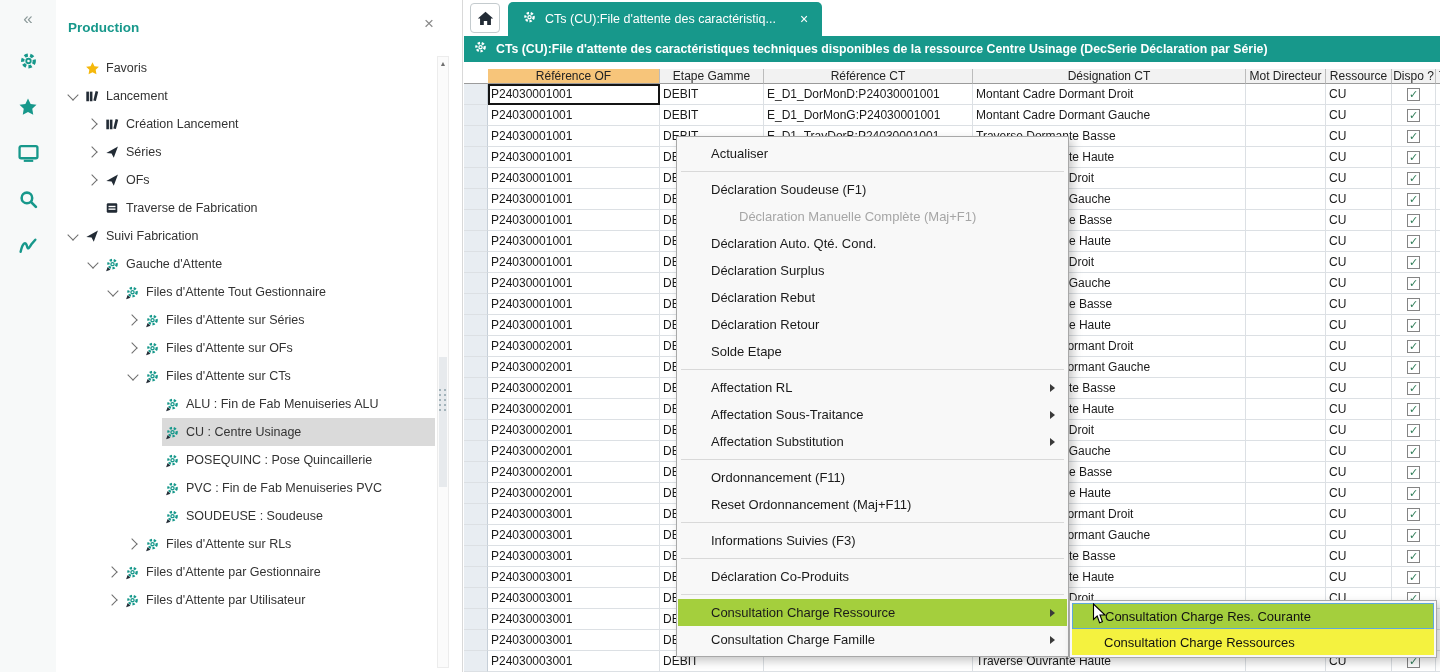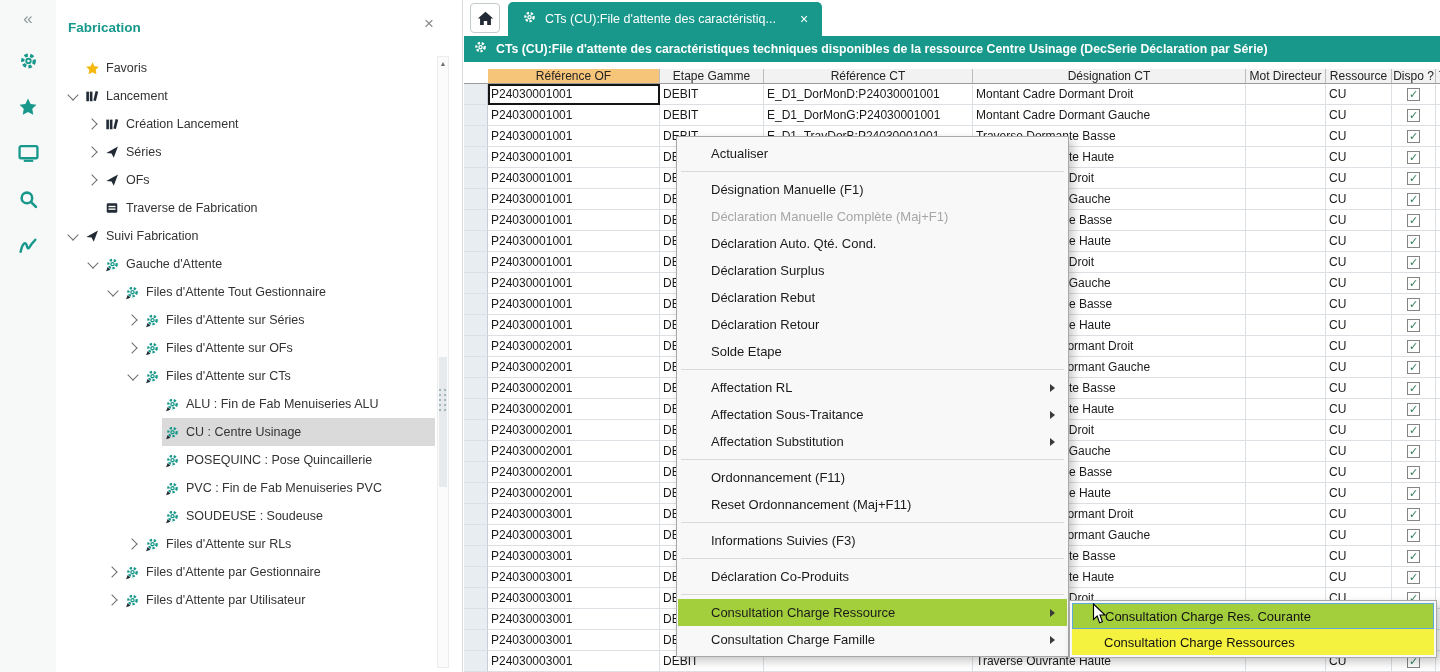--- a/index.html
+++ b/index.html
@@ -66,21 +66,21 @@
   .td.center{justify-content:center;}
   .td.focus{outline:2px solid #141414;outline-offset:-2px;}
   .cb{width:13px;height:13px;border:1px solid #848484;background:#fff;display:flex;align-items:center;
       justify-content:center;font-size:11px;line-height:1;color:#2E7D57;box-sizing:border-box;}
 
   
   #menu{position:absolute;left:676px;top:136px;width:393px;background:#F8F8F8;border:1px solid #A8A8A8;
         box-shadow:4px 4px 9px rgba(0,0,0,.22);padding:3px 1px;z-index:40;box-sizing:border-box;}
   .mi{height:27px;display:flex;align-items:center;padding:0 12px 0 33px;font-size:13px;color:#1A1A1A;
       position:relative;cursor:pointer;white-space:nowrap;}
-  .mi.dis{color:#A6A6A6;cursor:default;}
+  .mi.dis{color:#A6A6A6;cursor:default;margin-left:28px;}
   .mi.green{background:#A4CF3D;}
   .mi .arrow{position:absolute;right:12px;width:0;height:0;border-left:5px solid #3A3A3A;
              border-top:4px solid transparent;border-bottom:4px solid transparent;}
   .msep{height:1px;background:#D9D9D9;margin:4px 3px;}
 
   #smenu{position:absolute;left:1069px;top:600px;width:368px;background:#F8F8F8;border:1px solid #A8A8A8;
          box-shadow:4px 4px 9px rgba(0,0,0,.22);padding:2px;z-index:50;box-sizing:border-box;}
   .smi{height:26px;display:flex;align-items:center;padding-left:32px;font-size:13px;color:#111;
        white-space:nowrap;box-sizing:border-box;cursor:pointer;}
   .smi.green{background:#A4CF3D;border:1px solid #5FA8DC;}
@@ -121,21 +121,21 @@
         </svg>
       </div>
     <div class="rail-btn">
         <svg width="21" height="19" viewBox="0 0 20 18">
           <path d="M2.5 15 C4.5 5.5,7.5 5,8.5 9.5 C9.3 13.5,11 11,13 7.5 L16.5 3.5" fill="none" stroke="#17988B" stroke-width="2.3" stroke-linecap="round"></path>
         </svg>
       </div>
   </aside>
 
   <section id="tree">
-    <span id="tree-title">Fabrication</span>
+    <span id="tree-title">Production</span>
     <span id="tree-close">×</span>
     <div id="tree-items">
         <div class="titem" style="padding-left: 8px;">
           <span class="chevbox"></span>
           <span class="selwrap">
             <span class="ticon">
               <svg width="15" height="15" viewBox="0 0 16 16">
                 <path d="M8 1.2l2.1 4.3 4.7.6-3.4 3.3.8 4.7L8 11.9l-4.2 2.2.8-4.7L1.2 6.1l4.7-.6z" fill="#F5B80C"></path>
               </svg>
             </span>
@@ -831,21 +831,21 @@
         </div>
     </div>
   </section>
 
   <div id="menu">
       <div class="mi">
         <span>Actualiser</span>
       </div>
       <div class="msep"></div>
       <div class="mi">
-        <span>Désignation Manuelle (F1)</span>
+        <span>Déclaration Soudeuse (F1)</span>
       </div>
       <div class="mi dis">
         <span>Déclaration Manuelle Complète (Maj+F1)</span>
       </div>
       <div class="mi">
         <span>Déclaration Auto. Qté. Cond.</span>
       </div>
       <div class="mi">
         <span>Déclaration Surplus</span>
       </div>

